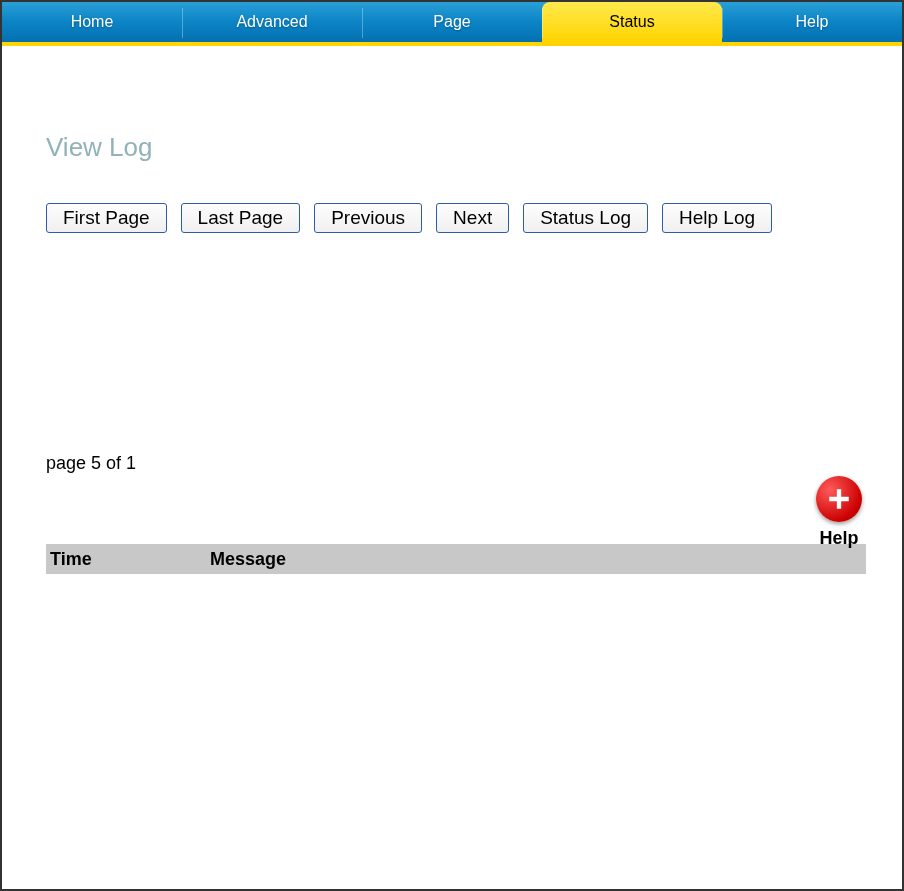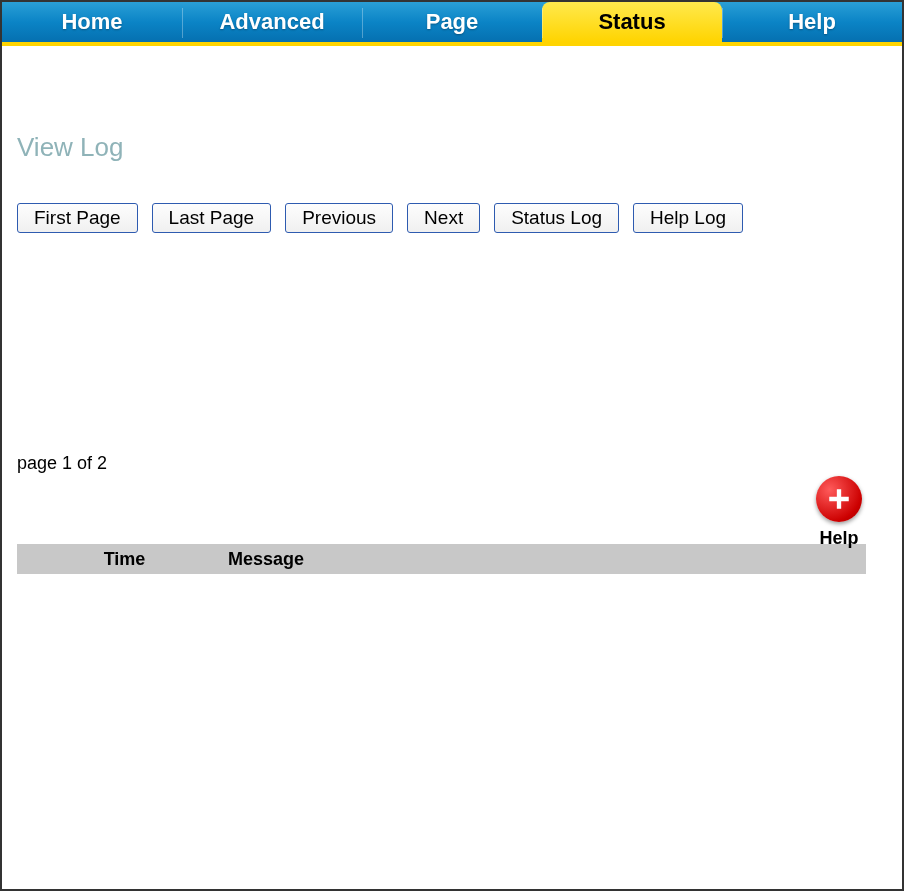--- a/index.html
+++ b/index.html
@@ -16,22 +16,22 @@
       background: linear-gradient(to bottom, #2a9fd6 0%, #0b84c6 50%, #0570b0 100%);
       border-bottom: 4px solid #ffd400;
       height: 44px;
       position: relative;
     }
     .nav-tab {
       flex: 1;
       display: flex;
       align-items: center;
       justify-content: center;
-      font-size: 22px;
-      font-weight: bold;
+      font-size: 16px;
+      font-weight: normal;
       color: #fff;
       cursor: pointer;
       position: relative;
       text-shadow: 0 1px 2px rgba(0,0,0,0.3);
     }
     .nav-tab::before {
       content: "";
       position: absolute;
       left: 0;
       top: 6px;
@@ -41,21 +41,21 @@
     }
     .nav-tab:first-child::before { display:none; }
     .nav-tab.active {
       background: linear-gradient(to bottom, #ffe94d 0%, #ffd400 100%);
       color: #000;
       text-shadow: none;
       border-top-left-radius: 8px;
       border-top-right-radius: 8px;
     }
     .content {
-      padding: 36px 36px 20px 15px;
+      padding: 36px 36px 20px 44px;
       position: relative;
       height: calc(100% - 48px);
     }
     .page-title {
       font-size: 26px;
       color: #8fb3b8;
       font-weight: 500;
       margin-top: 50px;
       margin-bottom: 40px;
     }
@@ -111,21 +111,21 @@
     }
     .log-table-header {
       display: flex;
       background: #c8c8c8;
       height: 30px;
       align-items: center;
       font-size: 18px;
       font-weight: bold;
       color: #000;
     }
-    .col-time { width: 211px; padding-left: 4px; text-align: center; }
+    .col-time { width: 164px; padding-left: 4px; }
     .col-message { flex: 1; }
   </style>
 </head>
 <body>
 
 <div class="nav-tabs">
   <div class="nav-tab">Home</div>
   <div class="nav-tab">Advanced</div>
   <div class="nav-tab">Page</div>
   <div class="nav-tab active">Status</div>
@@ -148,20 +148,20 @@
 
   <div class="help-widget">
     <div class="help-icon">
       <svg viewBox="0 0 24 24">
           <path fill="#fff" d="M10 3h4v7h7v4h-7v7h-4v-7H3v-4h7z"></path>
         </svg>
     </div>
     <div class="help-label">Help</div>
   </div>
 
-  <div class="page-indicator">page 1 of 2</div>
+  <div class="page-indicator">page 5 of 1</div>
 
   <div class="log-table-header">
     <div class="col-time">Time</div>
     <div class="col-message">Message</div>
   </div>
 
 </div>
 
 </body></html>

